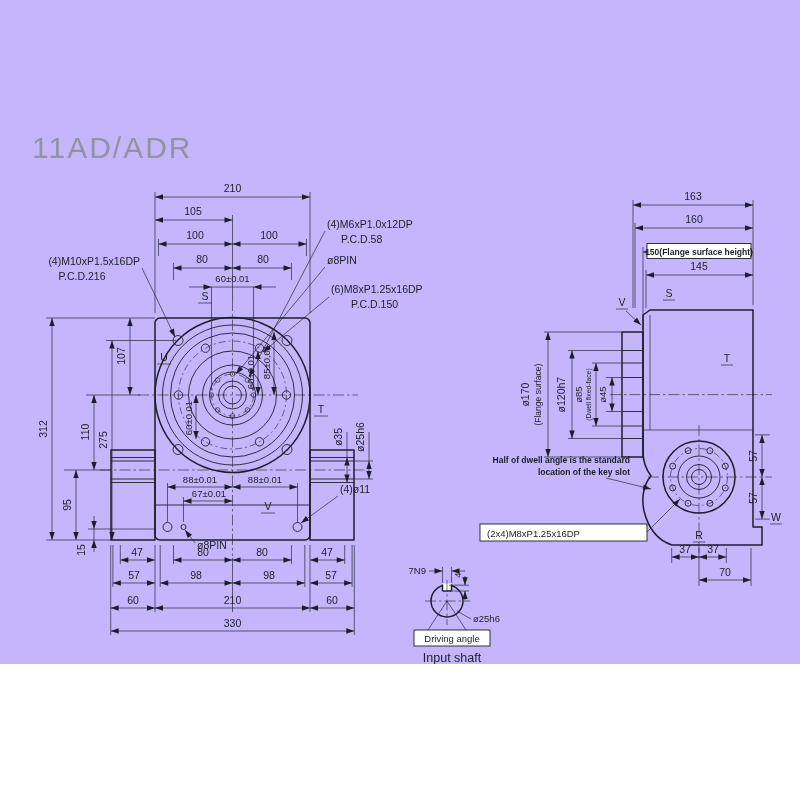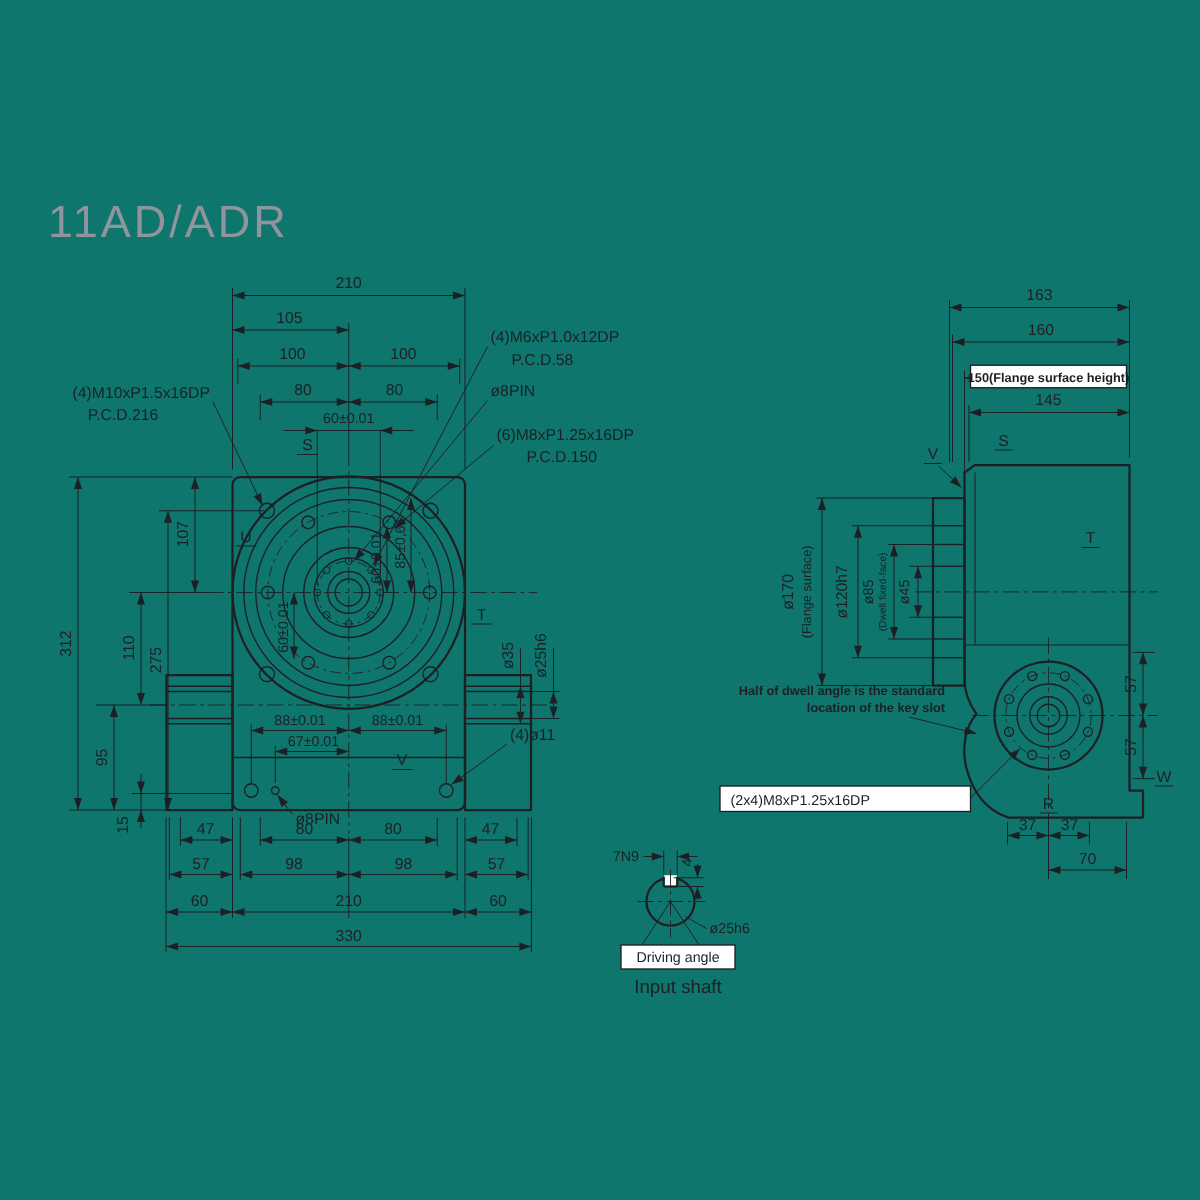--- a/index.html
+++ b/index.html
@@ -1,16 +1,16 @@
 <!DOCTYPE html>
 <html><head>
 <meta charset="utf-8">
 <style>
   html,body{margin:0;padding:0;background:#fff}
-  .wrap{width:800px;height:800px;position:relative;background:#0f766e;overflow:hidden}
+  .wrap{width:800px;height:664px;position:relative;background:#c4b5fd;overflow:hidden}
   svg{display:block}
   svg text{font-family:"Liberation Sans",sans-serif;fill:#1c2025}
   .title{font-size:30px;fill:#90959d;letter-spacing:2px}
   .t{font-size:10.5px}
   .t9{font-size:9.5px}
   .t8{font-size:8.5px}
   .t6{font-size:6.8px}
   .b{font-weight:bold}
   .mid{text-anchor:middle}
   .end{text-anchor:end}

